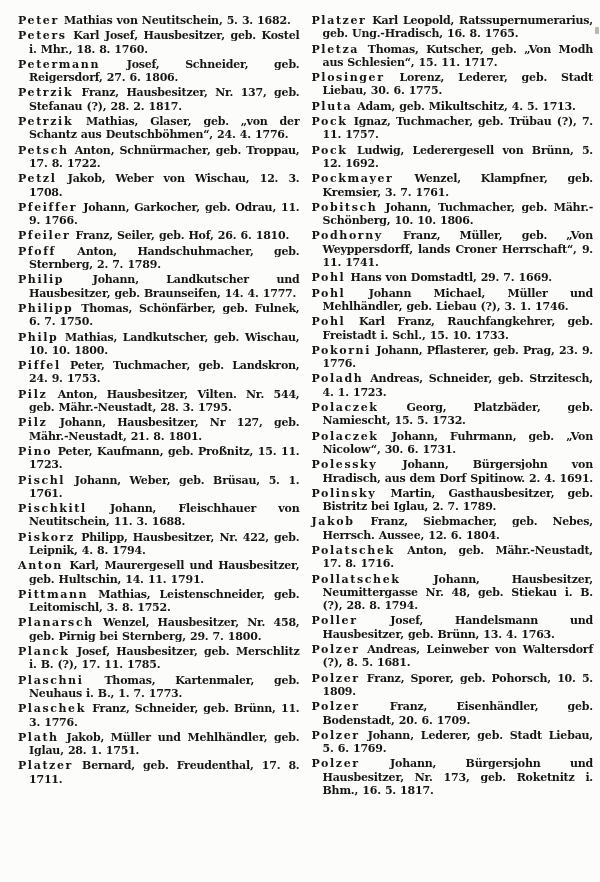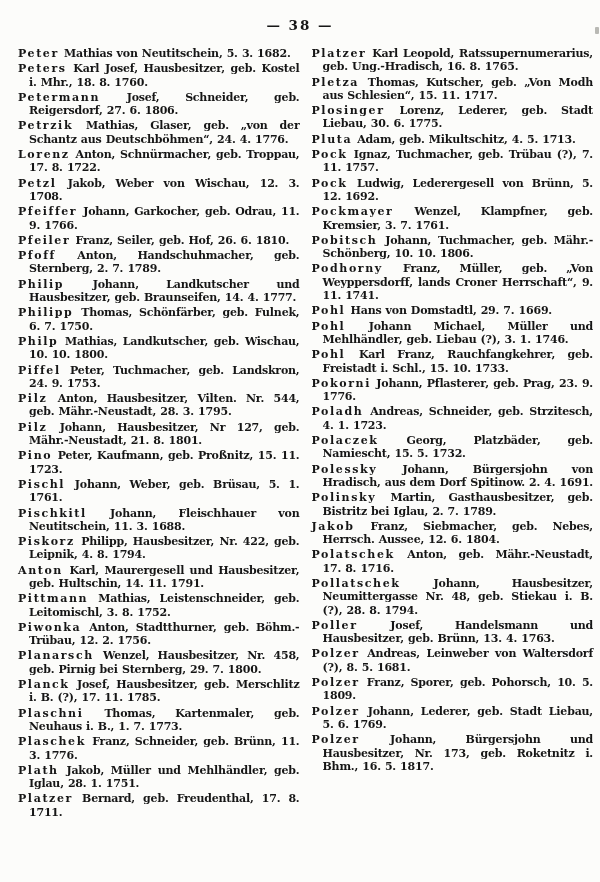--- a/index.html
+++ b/index.html
@@ -53,48 +53,47 @@
     top: 27px; right: 1px;
     width: 4px; height: 7px;
     background: #b9b9b4;
     border-radius: 1px;
   }
 </style>
 </head>
 <body>
 
 <div class="page">
-  <div class="page-header">— 38 —</div>
 
   <div class="scan-mark"></div>
 
   <div class="columns">
     <div class="column">
         <p class="entry"><span class="surname">Peter</span> Mathias von Neutitschein, 5. 3. 1682.</p>
         <p class="entry"><span class="surname">Peters</span> Karl Josef, Hausbesitzer, geb. Kostel i. Mhr., 18. 8. 1760.</p>
         <p class="entry"><span class="surname">Petermann</span> Josef, Schneider, geb. Reigersdorf, 27. 6. 1806.</p>
+        <p class="entry"><span class="surname">Petrzik</span> Franz, Hausbesitzer, Nr. 137, geb. Stefanau (?), 28. 2. 1817.</p>
         <p class="entry"><span class="surname">Petrzik</span> Mathias, Glaser, geb. „von der Schantz aus Deutschböhmen“, 24. 4. 1776.</p>
-        <p class="entry"><span class="surname">Lorenz</span> Anton, Schnürmacher, geb. Troppau, 17. 8. 1722.</p>
+        <p class="entry"><span class="surname">Petsch</span> Anton, Schnürmacher, geb. Troppau, 17. 8. 1722.</p>
         <p class="entry"><span class="surname">Petzl</span> Jakob, Weber von Wischau, 12. 3. 1708.</p>
         <p class="entry"><span class="surname">Pfeiffer</span> Johann, Garkocher, geb. Odrau, 11. 9. 1766.</p>
         <p class="entry"><span class="surname">Pfeiler</span> Franz, Seiler, geb. Hof, 26. 6. 1810.</p>
         <p class="entry"><span class="surname">Pfoff</span> Anton, Handschuhmacher, geb. Sternberg, 2. 7. 1789.</p>
         <p class="entry"><span class="surname">Philip</span> Johann, Landkutscher und Hausbesitzer, geb. Braunseifen, 14. 4. 1777.</p>
         <p class="entry"><span class="surname">Philipp</span> Thomas, Schönfärber, geb. Fulnek, 6. 7. 1750.</p>
         <p class="entry"><span class="surname">Philp</span> Mathias, Landkutscher, geb. Wischau, 10. 10. 1800.</p>
         <p class="entry"><span class="surname">Piffel</span> Peter, Tuchmacher, geb. Landskron, 24. 9. 1753.</p>
         <p class="entry"><span class="surname">Pilz</span> Anton, Hausbesitzer, Vilten. Nr. 544, geb. Mähr.-Neustadt, 28. 3. 1795.</p>
         <p class="entry"><span class="surname">Pilz</span> Johann, Hausbesitzer, Nr 127, geb. Mähr.-Neustadt, 21. 8. 1801.</p>
         <p class="entry"><span class="surname">Pino</span> Peter, Kaufmann, geb. Proßnitz, 15. 11. 1723.</p>
         <p class="entry"><span class="surname">Pischl</span> Johann, Weber, geb. Brüsau, 5. 1. 1761.</p>
         <p class="entry"><span class="surname">Pischkitl</span> Johann, Fleischhauer von Neutitschein, 11. 3. 1688.</p>
         <p class="entry"><span class="surname">Piskorz</span> Philipp, Hausbesitzer, Nr. 422, geb. Leipnik, 4. 8. 1794.</p>
         <p class="entry"><span class="surname">Anton</span> Karl, Maurergesell und Hausbesitzer, geb. Hultschin, 14. 11. 1791.</p>
         <p class="entry"><span class="surname">Pittmann</span> Mathias, Leistenschneider, geb. Leitomischl, 3. 8. 1752.</p>
-        <p class="entry"><span class="surname">Piwonka</span> Anton, Stadtthurner, geb. Böhm.-Trübau, 12. 2. 1756.</p>
         <p class="entry"><span class="surname">Planarsch</span> Wenzel, Hausbesitzer, Nr. 458, geb. Pirnig bei Sternberg, 29. 7. 1800.</p>
         <p class="entry"><span class="surname">Planck</span> Josef, Hausbesitzer, geb. Merschlitz i. B. (?), 17. 11. 1785.</p>
         <p class="entry"><span class="surname">Plaschni</span> Thomas, Kartenmaler, geb. Neuhaus i. B., 1. 7. 1773.</p>
         <p class="entry"><span class="surname">Plaschek</span> Franz, Schneider, geb. Brünn, 11. 3. 1776.</p>
         <p class="entry"><span class="surname">Plath</span> Jakob, Müller und Mehlhändler, geb. Iglau, 28. 1. 1751.</p>
         <p class="entry"><span class="surname">Platzer</span> Bernard, geb. Freudenthal, 17. 8. 1711.</p>
       </div>
     <div class="column">
         <p class="entry"><span class="surname">Platzer</span> Karl Leopold, Ratssupernumerarius, geb. Ung.-Hradisch, 16. 8. 1765.</p>
         <p class="entry"><span class="surname">Pletza</span> Thomas, Kutscher, geb. „Von Modh aus Schlesien“, 15. 11. 1717.</p>
@@ -104,25 +103,27 @@
         <p class="entry"><span class="surname">Pock</span> Ludwig, Lederergesell von Brünn, 5. 12. 1692.</p>
         <p class="entry"><span class="surname">Pockmayer</span> Wenzel, Klampfner, geb. Kremsier, 3. 7. 1761.</p>
         <p class="entry"><span class="surname">Pobitsch</span> Johann, Tuchmacher, geb. Mähr.-Schönberg, 10. 10. 1806.</p>
         <p class="entry"><span class="surname">Podhorny</span> Franz, Müller, geb. „Von Weyppersdorff, lands Croner Herrschaft“, 9. 11. 1741.</p>
         <p class="entry"><span class="surname">Pohl</span> Hans von Domstadtl, 29. 7. 1669.</p>
         <p class="entry"><span class="surname">Pohl</span> Johann Michael, Müller und Mehlhändler, geb. Liebau (?), 3. 1. 1746.</p>
         <p class="entry"><span class="surname">Pohl</span> Karl Franz, Rauchfangkehrer, geb. Freistadt i. Schl., 15. 10. 1733.</p>
         <p class="entry"><span class="surname">Pokorni</span> Johann, Pflasterer, geb. Prag, 23. 9. 1776.</p>
         <p class="entry"><span class="surname">Poladh</span> Andreas, Schneider, geb. Strzitesch, 4. 1. 1723.</p>
         <p class="entry"><span class="surname">Polaczek</span> Georg, Platzbäder, geb. Namiescht, 15. 5. 1732.</p>
+        <p class="entry"><span class="surname">Polaczek</span> Johann, Fuhrmann, geb. „Von Nicolow“, 30. 6. 1731.</p>
         <p class="entry"><span class="surname">Polessky</span> Johann, Bürgersjohn von Hradisch, aus dem Dorf Spitinow. 2. 4. 1691.</p>
         <p class="entry"><span class="surname">Polinsky</span> Martin, Gasthausbesitzer, geb. Bistritz bei Iglau, 2. 7. 1789.</p>
         <p class="entry"><span class="surname">Jakob</span> Franz, Siebmacher, geb. Nebes, Herrsch. Aussee, 12. 6. 1804.</p>
         <p class="entry"><span class="surname">Polatschek</span> Anton, geb. Mähr.-Neustadt, 17. 8. 1716.</p>
         <p class="entry"><span class="surname">Pollatschek</span> Johann, Hausbesitzer, Neumittergasse Nr. 48, geb. Stiekau i. B. (?), 28. 8. 1794.</p>
         <p class="entry"><span class="surname">Poller</span> Josef, Handelsmann und Hausbesitzer, geb. Brünn, 13. 4. 1763.</p>
         <p class="entry"><span class="surname">Polzer</span> Andreas, Leinweber von Waltersdorf (?), 8. 5. 1681.</p>
         <p class="entry"><span class="surname">Polzer</span> Franz, Sporer, geb. Pohorsch, 10. 5. 1809.</p>
+        <p class="entry"><span class="surname">Polzer</span> Franz, Eisenhändler, geb. Bodenstadt, 20. 6. 1709.</p>
         <p class="entry"><span class="surname">Polzer</span> Johann, Lederer, geb. Stadt Liebau, 5. 6. 1769.</p>
         <p class="entry"><span class="surname">Polzer</span> Johann, Bürgersjohn und Hausbesitzer, Nr. 173, geb. Roketnitz i. Bhm., 16. 5. 1817.</p>
       </div>
   </div>
 </div>
 
 </body></html>

